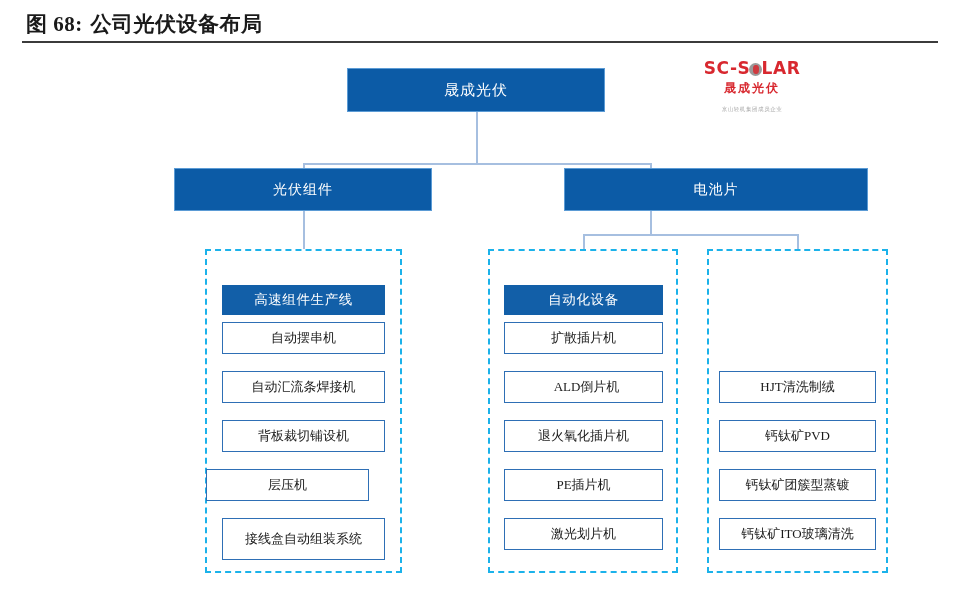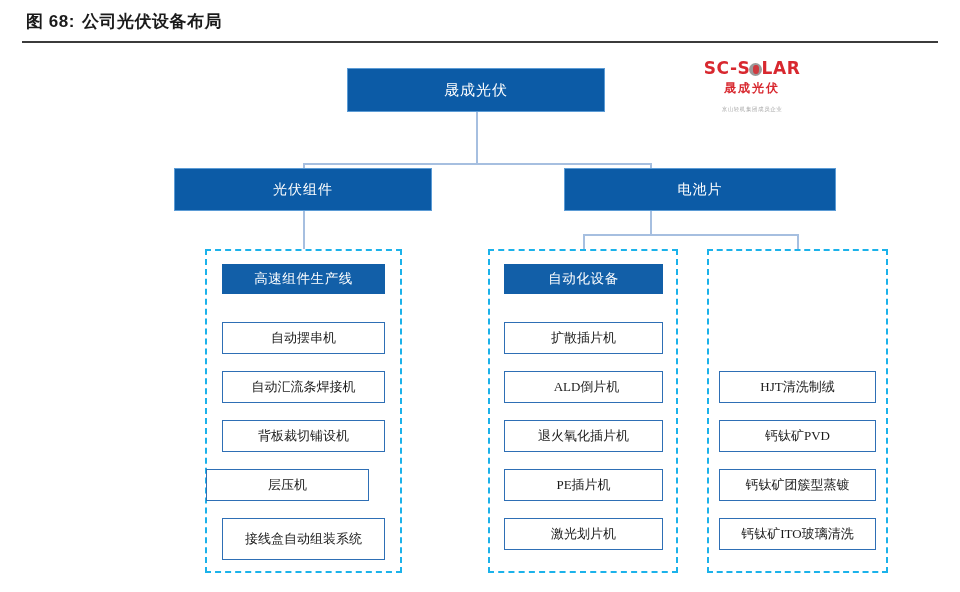--- a/index.html
+++ b/index.html
@@ -21,23 +21,23 @@
     position: absolute;
     left: 0;
     top: 0;
     width: 960px;
     height: 46px;
   }
   .fig-title {
     position: absolute;
     left: 26px;
     top: 10px;
-    font-family: Liberation Sans, sans-serif;
+    font-family: Liberation Serif, serif;
     font-weight: bold;
-    font-size: 17px;
+    font-size: 21px;
     letter-spacing: 0.5px;
     color: #1a1a1a;
     white-space: nowrap;
   }
   .fig-title .fig-num {
     margin-right: 2px;
   }
   .fig-rule {
     position: absolute;
     left: 22px;
@@ -133,20 +133,21 @@
   .node-l2 {
     font-size: 14px;
     letter-spacing: 1px;
   }
   .node-group-head {
     background: #125FA8;
     border: 1px solid #125FA8;
     color: #ffffff;
     font-size: 13.5px;
     letter-spacing: 0.6px;
+    margin-top: 21px;
   }
   .node-leaf {
     background: #ffffff;
     border: 1.6px solid #2E6FB5;
     color: #1a1a1a;
     font-size: 13px;
     line-height: 1.25;
     padding: 0 4px;
   }
 
@@ -199,21 +200,21 @@
   <div class="line line-v" style="left:583px; top:188px; height:15px;"></div>
   <div class="line line-v" style="left:797px; top:188px; height:15px;"></div>
 
   <div class="node node-filled node-root" style="left:347px; top:22px; width:258px; height:44px;">
     <span>晟成光伏</span>
   </div>
 
   <div class="node node-filled node-l2" style="left:174px; top:122px; width:258px; height:43px;">
     <span>光伏组件</span>
   </div>
-  <div class="node node-filled node-l2" style="left:564px; top:122px; width:272px; height:43px;">
+  <div class="node node-filled node-l2" style="left:564px; top:122px; width:304px; height:43px;">
     <span>电池片</span>
   </div>
 
   <div class="group-box" style="left:205px; top:203px; width:197px; height:324px;"></div>
   <div class="node node-group-head" style="left:222px; top:218px; width:163px; height:30px;">
     <span>高速组件生产线</span>
   </div>
   <div class="node node-leaf" style="left:222px; top:276px; width:163px; height:32px;">
     <span>自动摆串机</span>
   </div>

